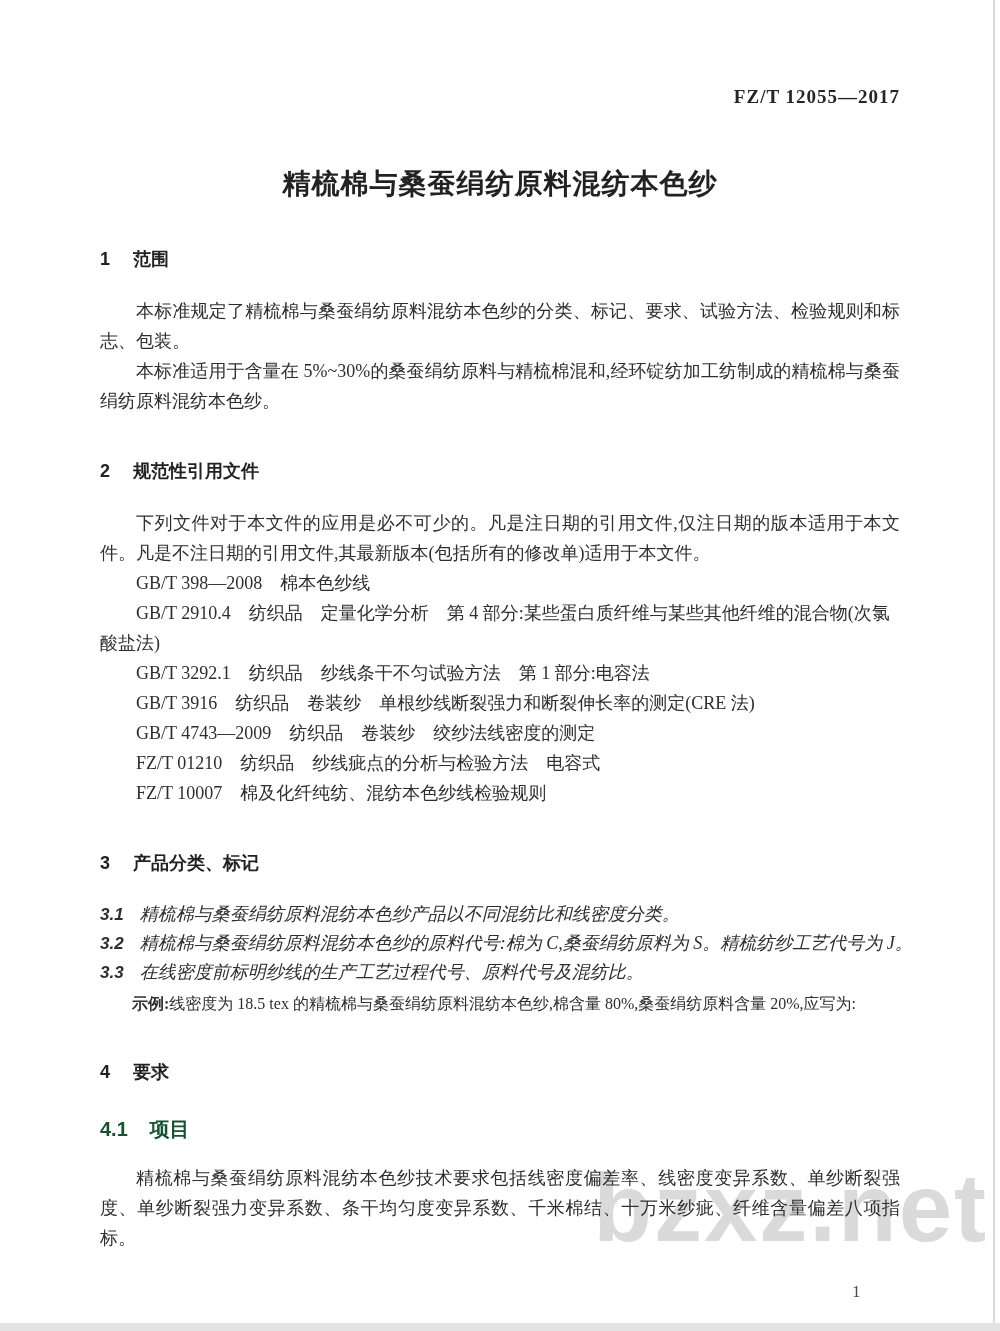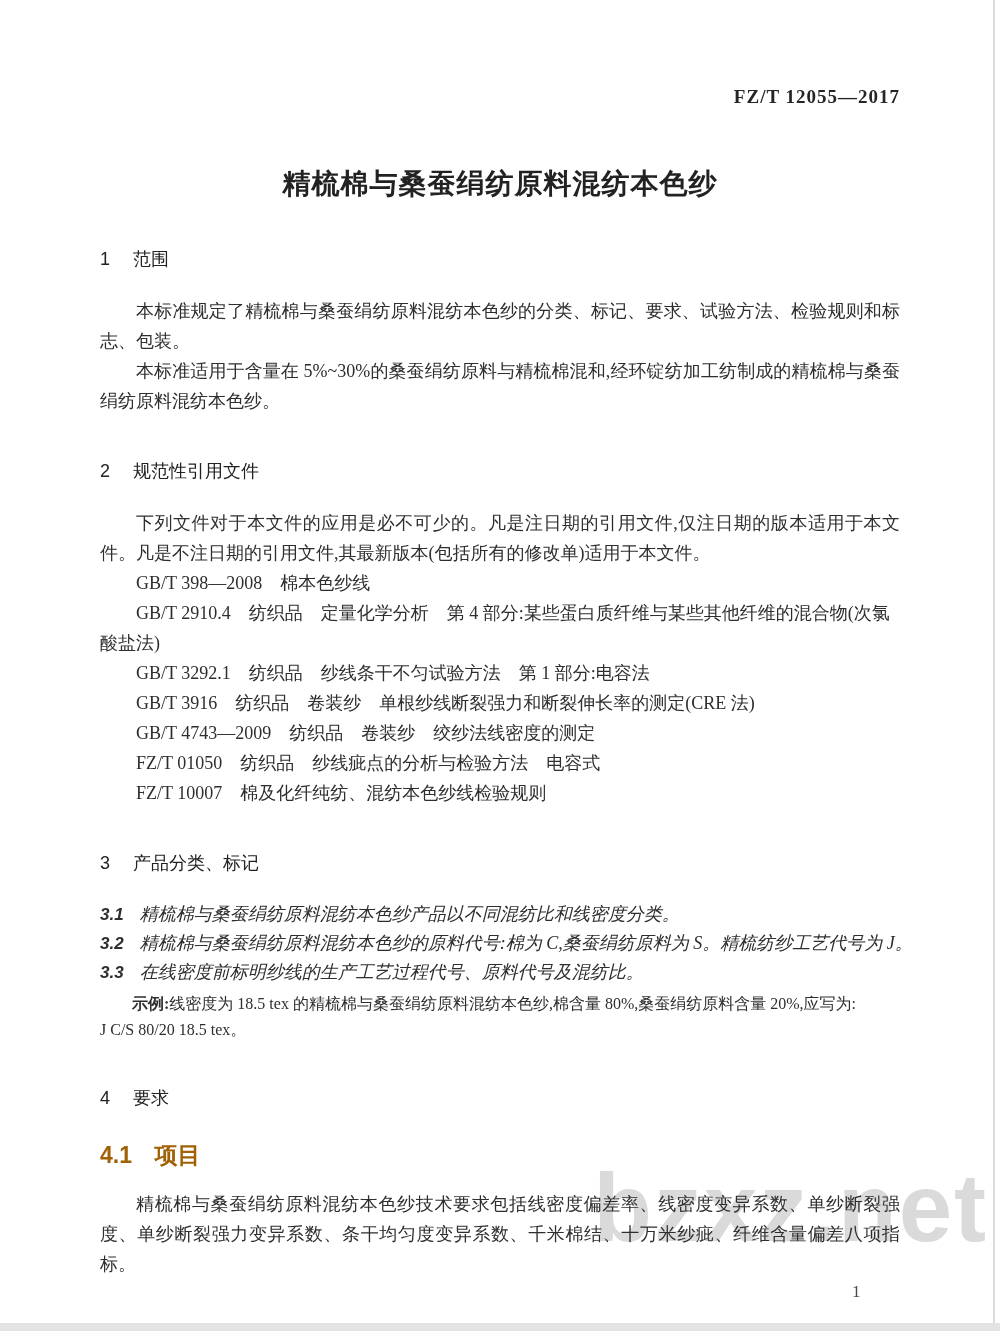--- a/index.html
+++ b/index.html
@@ -40,27 +40,27 @@
   .doc-title{
     margin:56px 0 0 0;
     text-align:center;
     font-family:"Liberation Sans","DejaVu Sans",sans-serif;
     font-weight:bold;font-size:28px;letter-spacing:1px;color:#222;
     line-height:40px;
   }
   h2.sec{
     margin:42px 0 24px 0;
     font-family:"Liberation Sans","DejaVu Sans",sans-serif;
-    font-weight:normal;font-size:18px;color:#222;line-height:26px;
+    font-weight:bold;font-size:18px;color:#222;line-height:26px;
   }
   h2.sec .sec-num{display:inline-block;margin-right:18px;}
   h3.subsec{
     margin:32px 0 22px 0;
     font-family:"Liberation Sans","DejaVu Sans",sans-serif;
-    font-weight:bold;font-size:23px;color:#a16207;line-height:24px;
+    font-weight:bold;font-size:20px;color:#14532d;line-height:24px;
   }
   h3.subsec .sec-num{display:inline-block;margin-right:16px;}
   p.body-par{
     margin:0;
     font-size:18px;line-height:30px;
     text-indent:2em;text-align:justify;
   }
   p.ref-line{
     margin:0;
     font-size:18px;line-height:30px;
@@ -115,39 +115,38 @@
     <h2 class="sec">
       <span class="sec-num">2</span>
       <span class="sec-label">规范性引用文件</span>
     </h2>
     <p class="body-par">下列文件对于本文件的应用是必不可少的。凡是注日期的引用文件,仅注日期的版本适用于本文件。凡是不注日期的引用文件,其最新版本(包括所有的修改单)适用于本文件。</p>
     <p class="ref-line">GB/T 398—2008　棉本色纱线</p>
     <p class="ref-line">GB/T 2910.4　纺织品　定量化学分析　第 4 部分:某些蛋白质纤维与某些其他纤维的混合物(次氯酸盐法)</p>
     <p class="ref-line">GB/T 3292.1　纺织品　纱线条干不匀试验方法　第 1 部分:电容法</p>
     <p class="ref-line">GB/T 3916　纺织品　卷装纱　单根纱线断裂强力和断裂伸长率的测定(CRE 法)</p>
     <p class="ref-line">GB/T 4743—2009　纺织品　卷装纱　绞纱法线密度的测定</p>
-    <p class="ref-line">FZ/T 01050　纺织品　纱线疵点的分析与检验方法　电容式</p>
+    <p class="ref-line">FZ/T 01210　纺织品　纱线疵点的分析与检验方法　电容式</p>
     <p class="ref-line">FZ/T 10007　棉及化纤纯纺、混纺本色纱线检验规则</p>
 
     <h2 class="sec">
       <span class="sec-num">3</span>
       <span class="sec-label">产品分类、标记</span>
     </h2>
     <p class="item">
       <span class="item-num">3.1</span><span class="item-text">精梳棉与桑蚕绢纺原料混纺本色纱产品以不同混纺比和线密度分类。</span>
     </p>
     <p class="item">
       <span class="item-num">3.2</span><span class="item-text">精梳棉与桑蚕绢纺原料混纺本色纱的原料代号:棉为 C,桑蚕绢纺原料为 S。精梳纺纱工艺代号为 J。</span>
     </p>
     <p class="item">
       <span class="item-num">3.3</span><span class="item-text">在线密度前标明纱线的生产工艺过程代号、原料代号及混纺比。</span>
     </p>
     <div class="example">
       <p class="ex-line1"><span class="ex-label">示例:</span><span>线密度为 18.5 tex 的精梳棉与桑蚕绢纺原料混纺本色纱,棉含量 80%,桑蚕绢纺原料含量 20%,应写为:</span></p>
-      <p class="ex-line2">J C/S 80/20 18.5 tex。</p>
     </div>
 
     <h2 class="sec">
       <span class="sec-num">4</span>
       <span class="sec-label">要求</span>
     </h2>
 
     <h3 class="subsec">
       <span class="sec-num">4.1</span>
       <span class="sec-label">项目</span>

